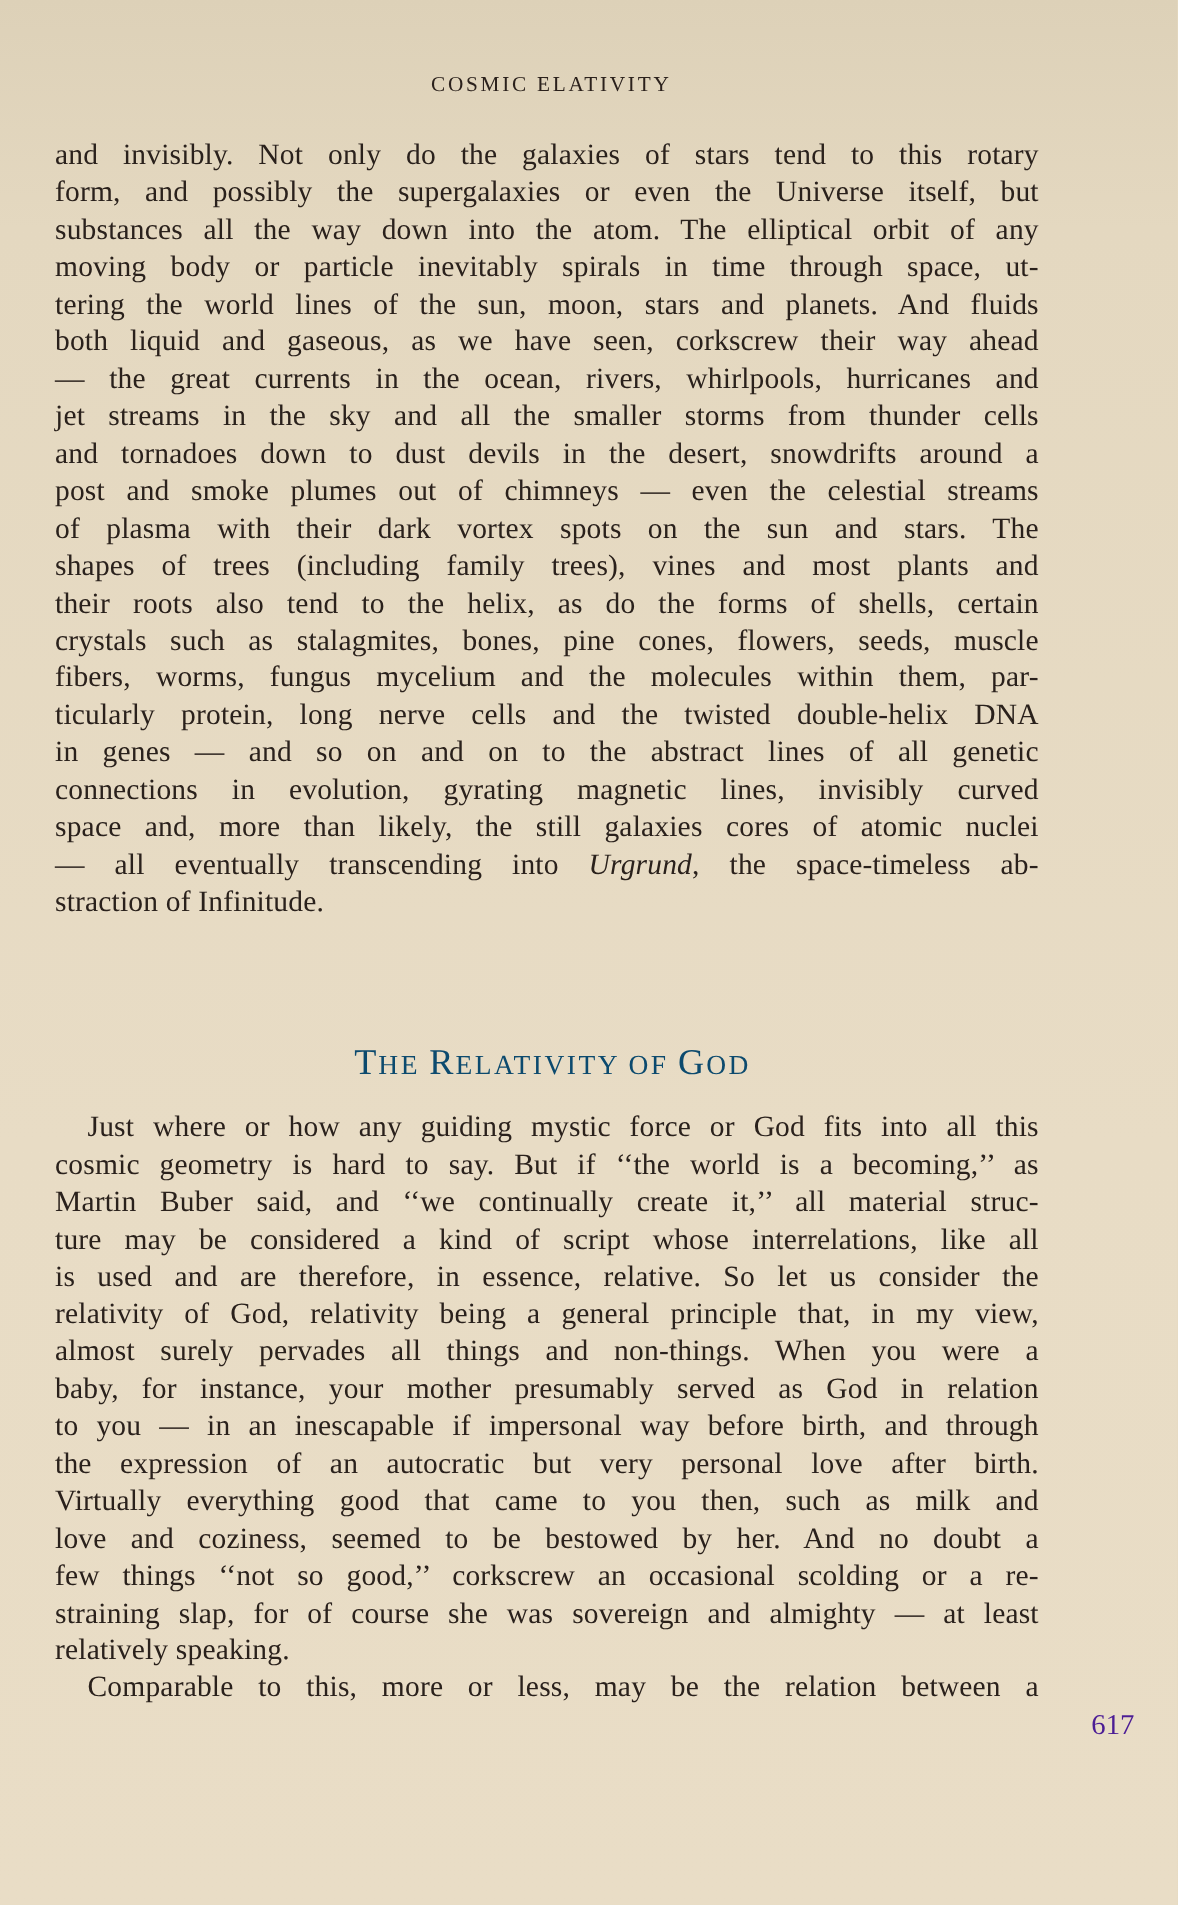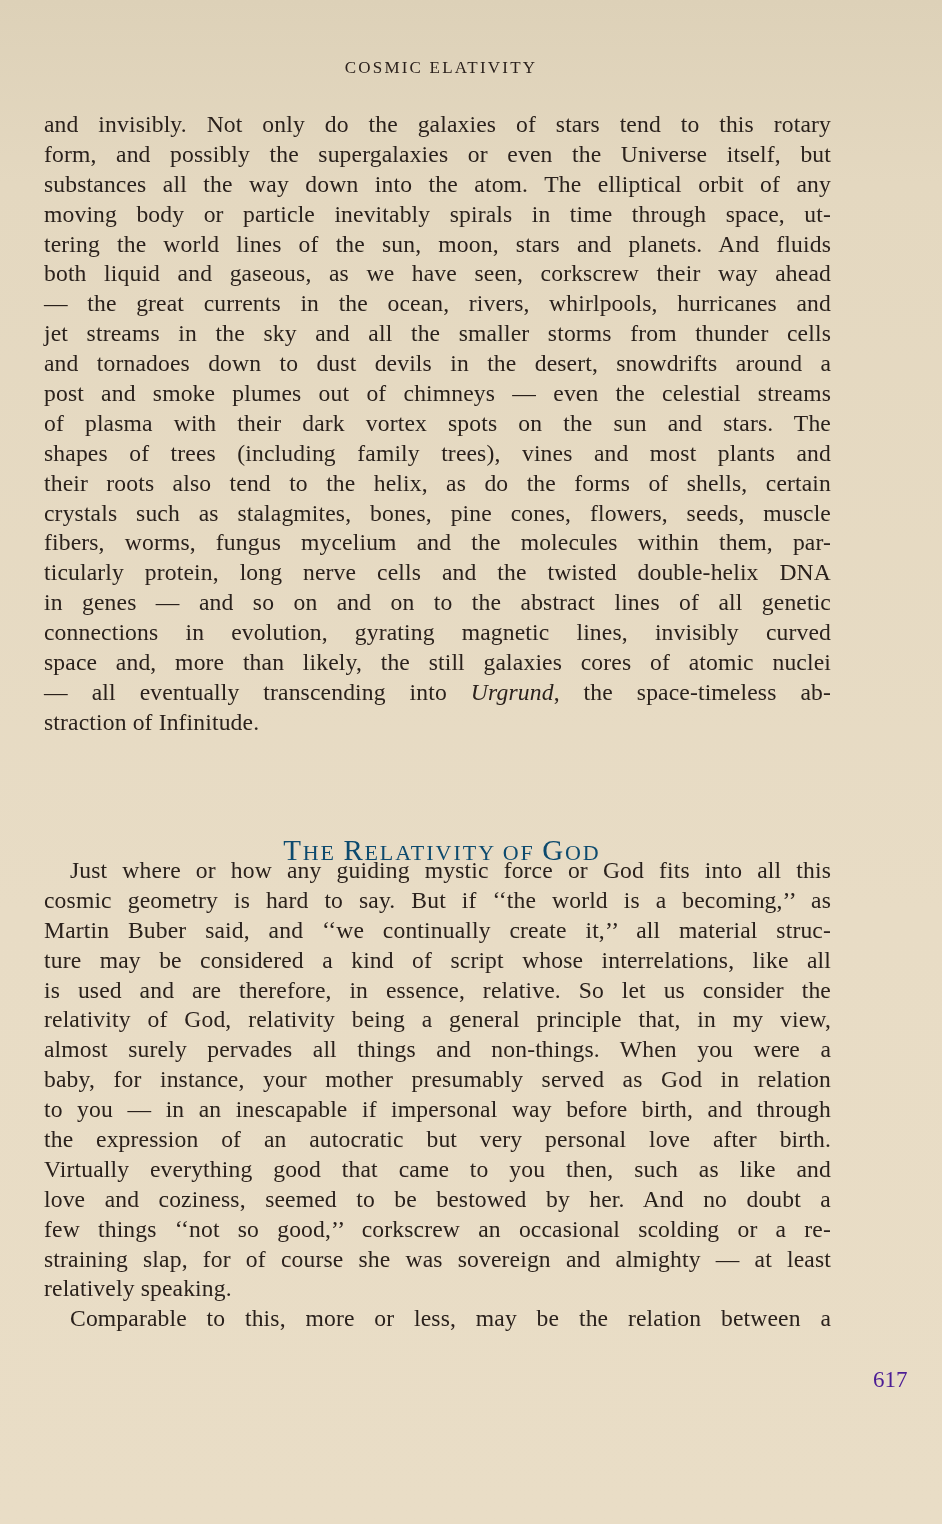--- a/index.html
+++ b/index.html
@@ -57,21 +57,21 @@
       text-align: center;
       font-size: 29px;
       letter-spacing: 1.6px;
       color: #0c4a6e;
       margin-top: 12px;
     }
     .section-heading .sc {
       font-size: 22px;
       letter-spacing: 2px;
     }
-    .para2 { top: 856px; }
+    .para2 { top: 888px; }
     .page-number {
       position: absolute;
       top: 1367px;
       left: 873px;
       font-size: 23px;
       color: #4c1d95;
     }
     em { font-style: italic; }
   </style>
 </head>
@@ -109,21 +109,21 @@
   <span class="line indent">Just where or how any guiding mystic force or God fits into all this</span>
   <span class="line">cosmic geometry is hard to say.  But if ‘‘the world is a becoming,’’ as</span>
   <span class="line">Martin Buber said, and ‘‘we continually create it,’’ all material struc-</span>
   <span class="line">ture may be considered a kind of script whose interrelations, like all</span>
   <span class="line">is used and are therefore, in essence, relative.  So let us consider the</span>
   <span class="line">relativity of God, relativity being a general principle that, in my view,</span>
   <span class="line">almost surely pervades all things and non-things.  When you were a</span>
   <span class="line">baby, for instance, your mother presumably served as God in relation</span>
   <span class="line">to you — in an inescapable if impersonal way before birth, and through</span>
   <span class="line">the expression of an autocratic but very personal love after birth.</span>
-  <span class="line">Virtually everything good that came to you then, such as like and</span>
+  <span class="line">Virtually everything good that came to you then, such as milk and</span>
   <span class="line">love and coziness, seemed to be bestowed by her.  And no doubt a</span>
   <span class="line">few things ‘‘not so good,’’ corkscrew an occasional scolding or a re-</span>
   <span class="line">straining slap, for of course she was sovereign and almighty — at least</span>
   <span class="line last">relatively speaking.</span>
   <span class="line indent">Comparable to this, more or less, may be the relation between a</span>
 </div>
 
 <div class="page-number">617</div>
 
 </body></html>

